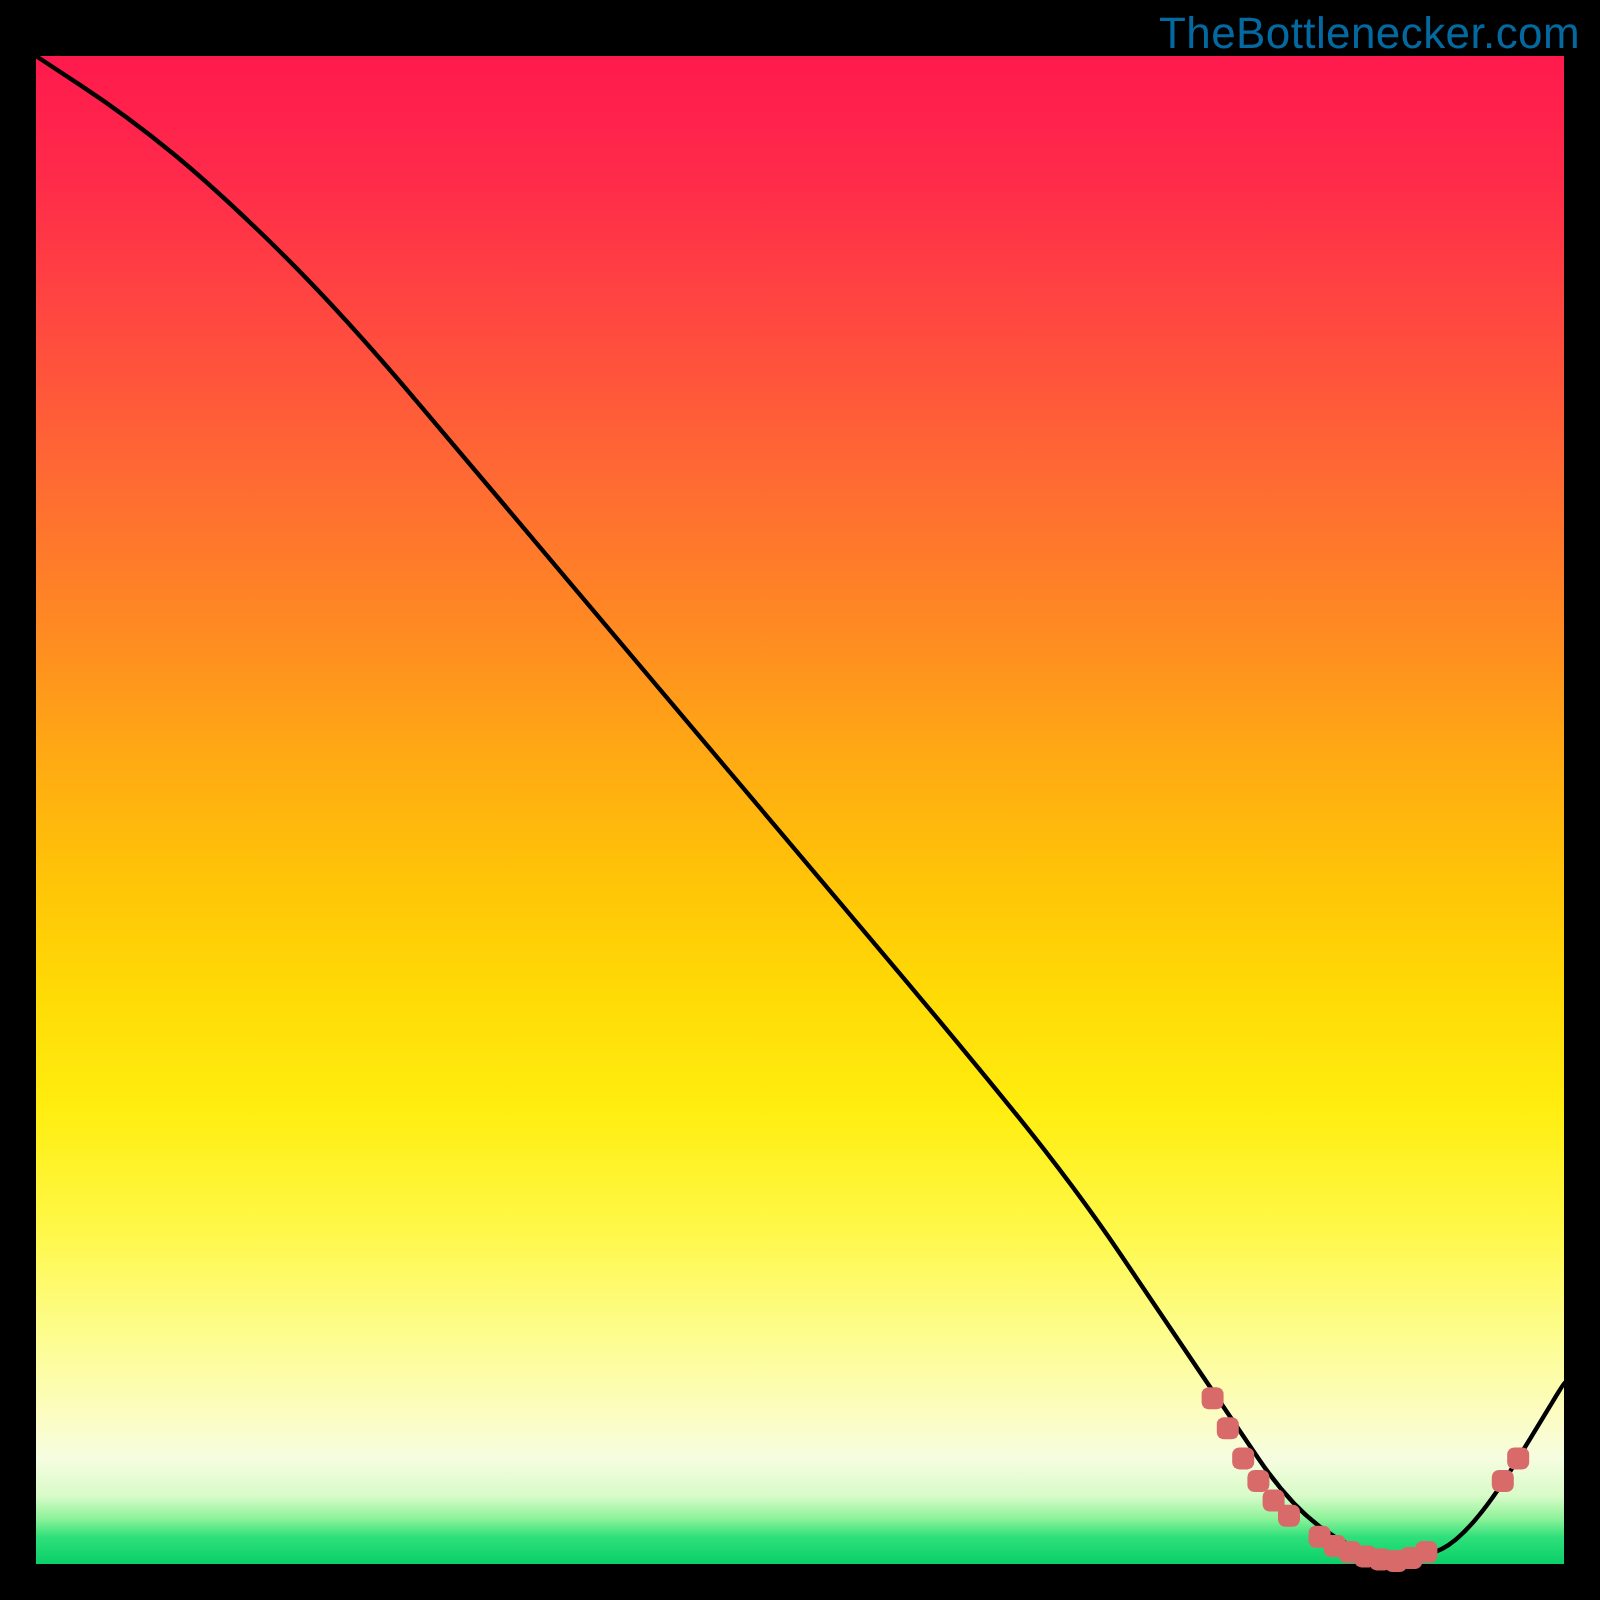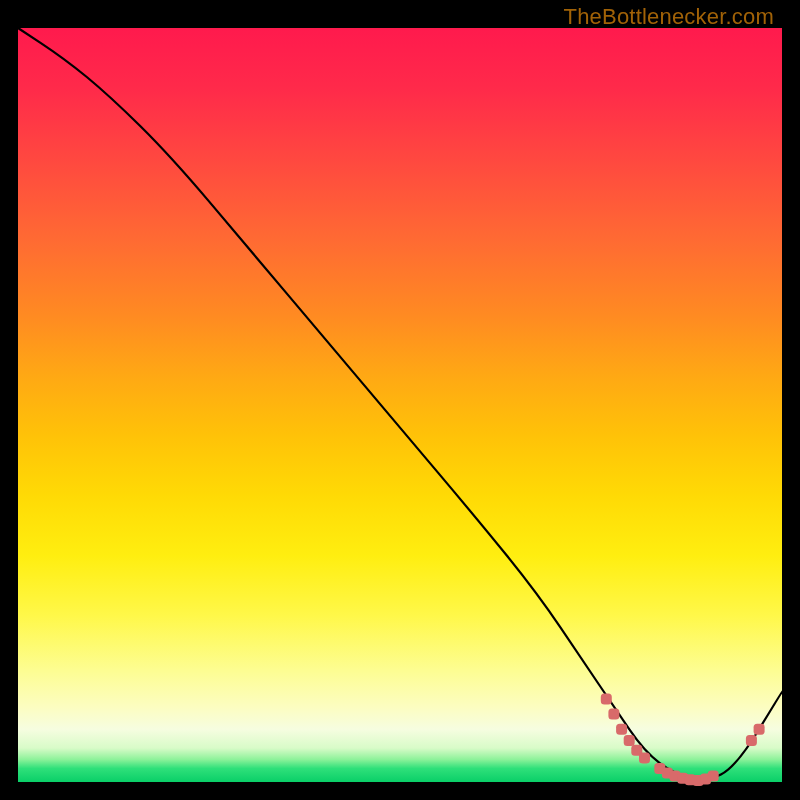--- a/index.html
+++ b/index.html
@@ -13,22 +13,22 @@
   }
   .container {
     position: relative;
     width: 800px;
     height: 800px;
     background: #000000;
   }
   .watermark {
     position: absolute;
     top: 4px;
-    right: 26px;
-    color: #a16207;
+    right: 10px;
+    color: #0369a1;
     font-size: 22px;
     font-weight: 500;
     letter-spacing: 0.2px;
     z-index: 10;
   }
   .plot-area {
     position: absolute;
     left: 18px;
     top: 28px;
     width: 764px;

